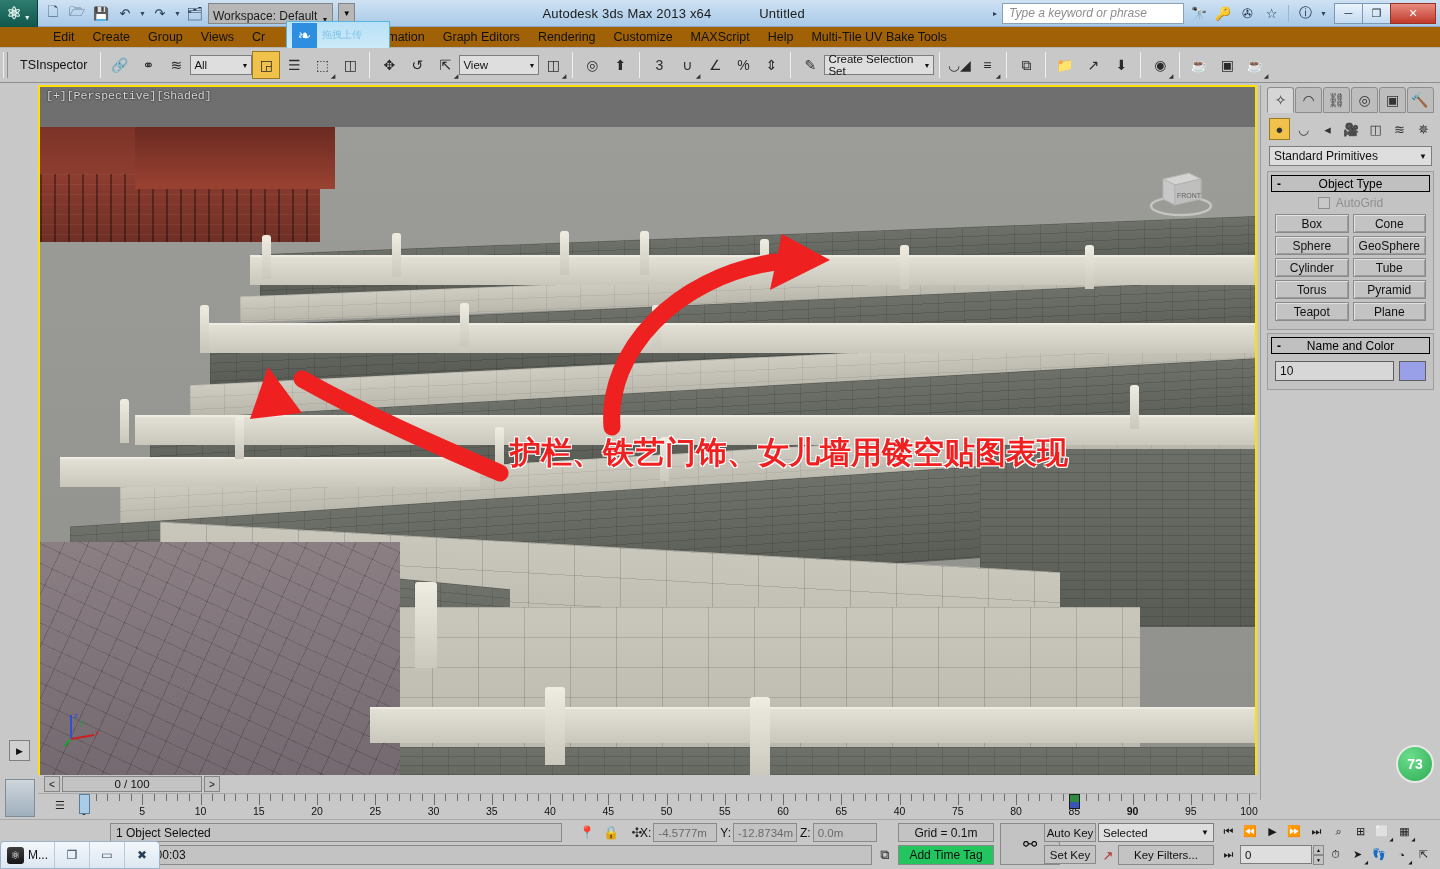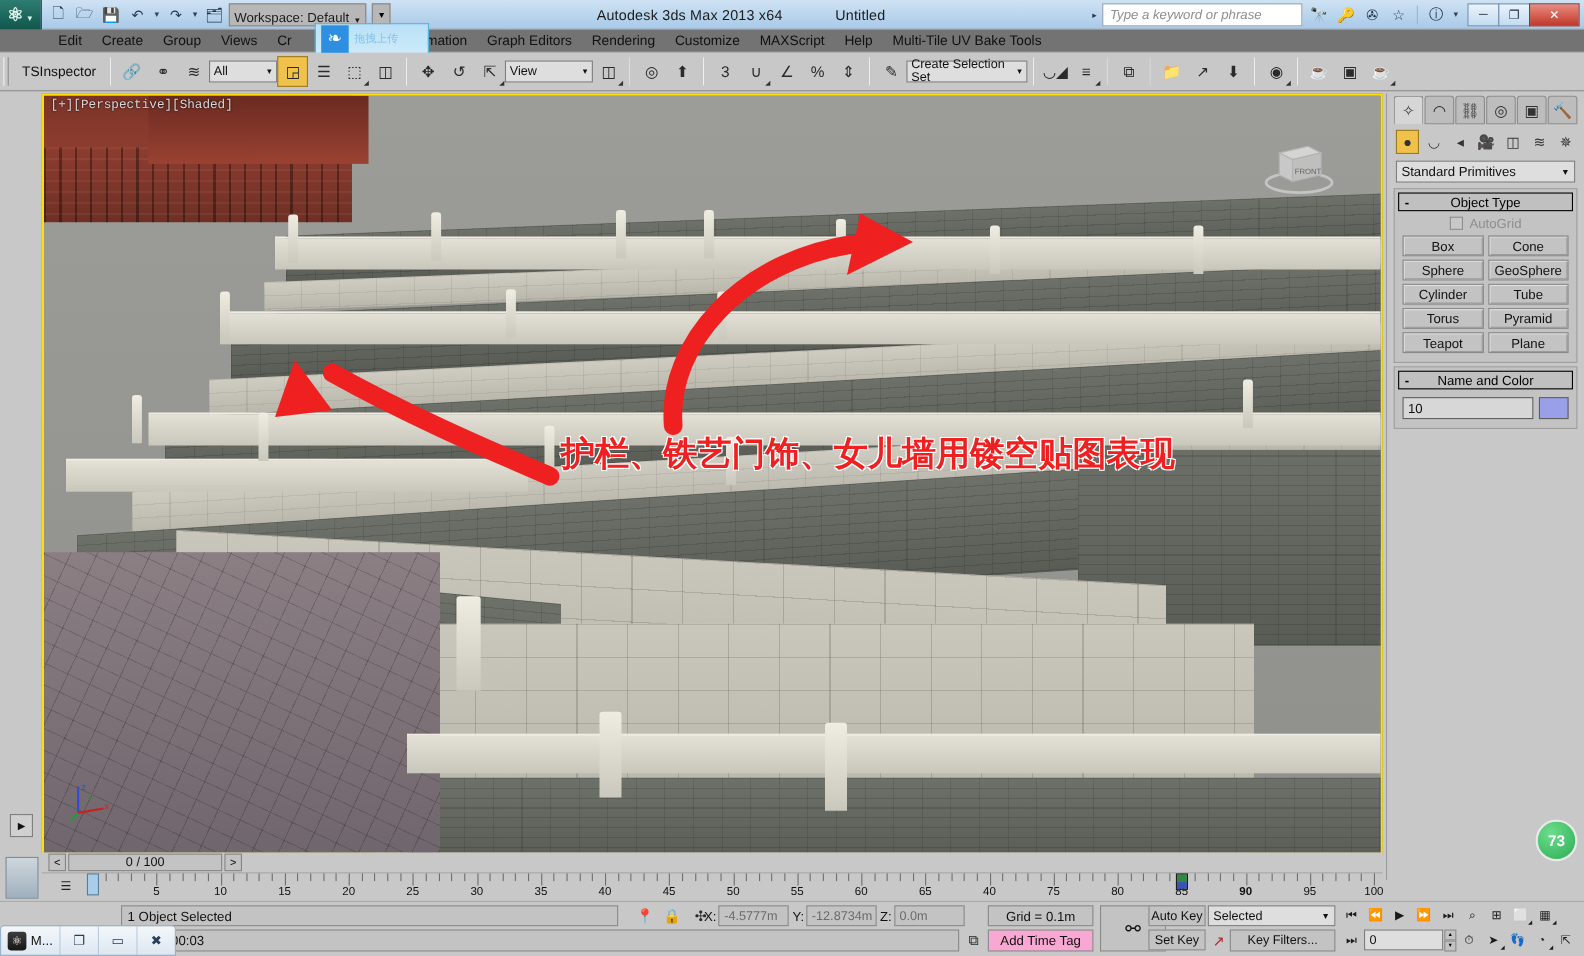--- a/index.html
+++ b/index.html
@@ -69,21 +69,21 @@
     width: 29px; height: 21px; border: 1px solid #7b98b5;
     background: linear-gradient(to bottom,#eaf3fb,#c4dbf0);
     display: flex; align-items: center; justify-content: center;
     font-size: 11px; color: #1b2d3f; margin-left: -1px;
   }
   .wbtn.close { background: linear-gradient(to bottom,#e98c80,#c0392b); color: #fff; width: 46px; border-color:#993225;}
 
   
   .menubar {
     position: absolute; left: 0; top: 27px; width: 1440px; height: 21px;
-    background: #737373; border-bottom: 1px solid #b4b4b4;
+    background: #a16207; border-bottom: 1px solid #b4b4b4;
     display: flex; align-items: center;
   }
   .mitem { padding: 0 9px; height: 21px; line-height: 21px; font-size: 12.5px; color: #111; white-space: nowrap; }
   .mitem.hidden-partial { color: #111; }
   .baidu-tab {
     position: absolute; left: 286px; top: 21px; height: 27px; width: 104px;
     background: linear-gradient(to bottom,#b9e1f7,#cdeaf9);
     border: 1px solid #59b5e0; border-bottom: none;
     display: flex; align-items: center; gap: 5px; padding-left: 5px;
     z-index: 6;
@@ -122,21 +122,21 @@
   
   .vp-outer {
     position: absolute; left: 38px; top: 85px; width: 1219px; height: 692px;
     border: 2px solid #ffe000; background: #6f6f6f; overflow: hidden;
   }
   .vp-label {
     position: absolute; left: 6px; top: 2px; font-size: 11.5px; color: #d8d8d8;
     font-family: "Liberation Mono", monospace; z-index: 5; text-shadow: 0 0 2px #000;
   }
   
-  .scene { position: absolute; inset: 0; }
+  .scene { position: absolute; inset: 0; margin-top: 40px; }
   .sky { position:absolute; inset:0; background: linear-gradient(to bottom,#9c9c98,#8f8f8b); }
   .bldg {
     position: absolute; left: 0; top: 0; width: 280px; height: 115px;
     background: linear-gradient(to bottom, #7c3328 0%, #8d3d2f 40%, #6f2f25 100%);
   }
   .bldg::after{
     content:""; position:absolute; left:0; right:0; bottom:0; height:68px;
     background:
       repeating-linear-gradient(to right, rgba(0,0,0,.35) 0 2px, transparent 2px 14px),
       repeating-linear-gradient(to bottom, rgba(255,255,255,.05) 0 1px, transparent 1px 10px);
@@ -330,21 +330,21 @@
     width: 64px; height: 19px; background: #c3c3c3; border: 1px solid #8a8a8a;
     display:flex; align-items:center; padding-left:4px; font-size: 11.5px; color: #6b6b6b;
   }
   .gridbox {
     position: absolute; left: 898px; top: 3px; width: 96px; height: 19px;
     background: #c3c3c3; border: 1px solid #8a8a8a;
     display: flex; align-items: center; justify-content: center; font-size: 12px; color: #111;
   }
   .timetag {
     position: absolute; left: 898px; top: 25px; width: 96px; height: 20px;
-    background: #f9a8d4; border: 1px solid #8a8a8a;
+    background: #22c55e; border: 1px solid #8a8a8a;
     display: flex; align-items: center; justify-content: center; font-size: 12px; color: #111;
   }
   .keybtn {
     position: absolute; width: 60px; height: 42px; left: 1000px; top: 3px;
     background: #c3c3c3; border: 1px solid #8a8a8a;
     display: flex; align-items: center; justify-content: center; font-size: 17px; color: #111;
   }
   .akbtn {
     position: absolute; left: 1044px; width: 52px; height: 19px;
     background: #c3c3c3; border: 1px solid #8a8a8a;

